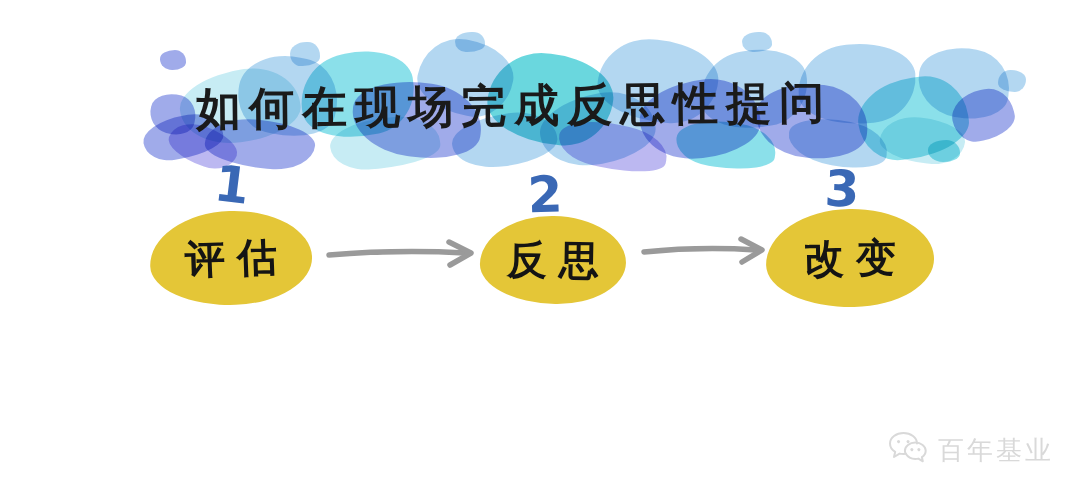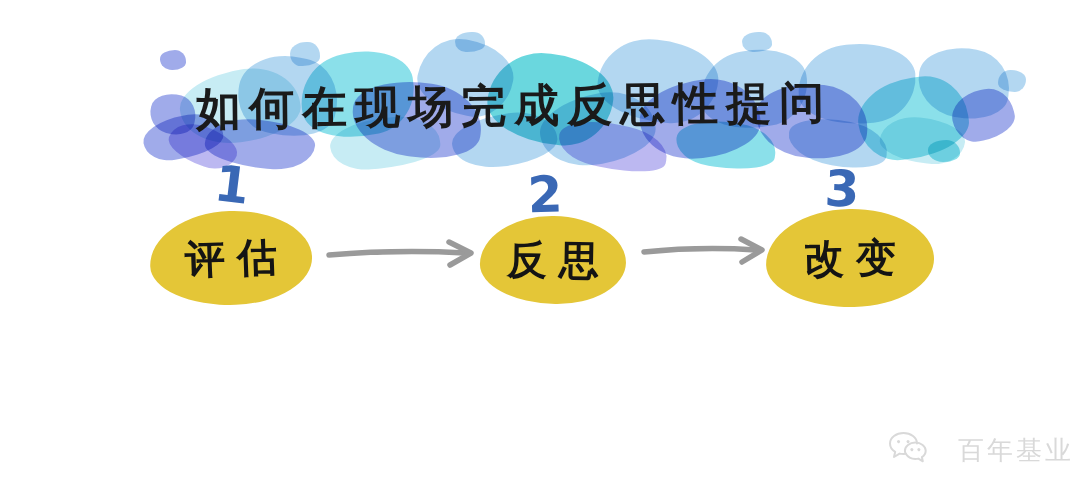--- a/index.html
+++ b/index.html
@@ -44,21 +44,21 @@
   .step-label{
     font-size:40px;font-weight:700;letter-spacing:12px;margin-right:-12px;
     color:var(--label-text,#141414);white-space:nowrap;
   }
   .arrow{position:absolute;color:var(--arrow,#9a9a9a);}
   #arrow-1{left:325px;top:236px;}
   #arrow-2{left:640px;top:233px;}
   
   #watermark{
     position:absolute;left:886px;top:428px;height:44px;
-    display:flex;align-items:center;gap:24px;color:var(--watermark-text,#d9d9d9);
+    display:flex;align-items:center;gap:4px;color:var(--watermark-text,#d9d9d9);
   }
   #watermark-label{
     font-size:26px;letter-spacing:3px;font-weight:400;white-space:nowrap;
   }
 </style>
 </head>
 <body>
 
 <div id="canvas">
 

